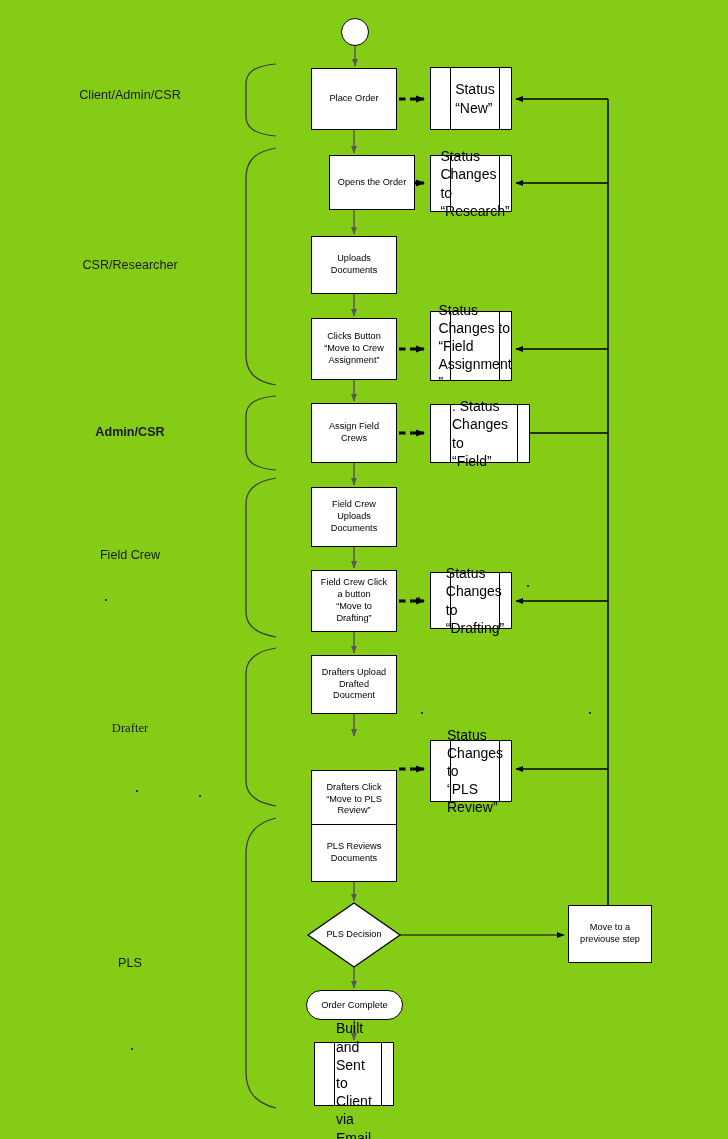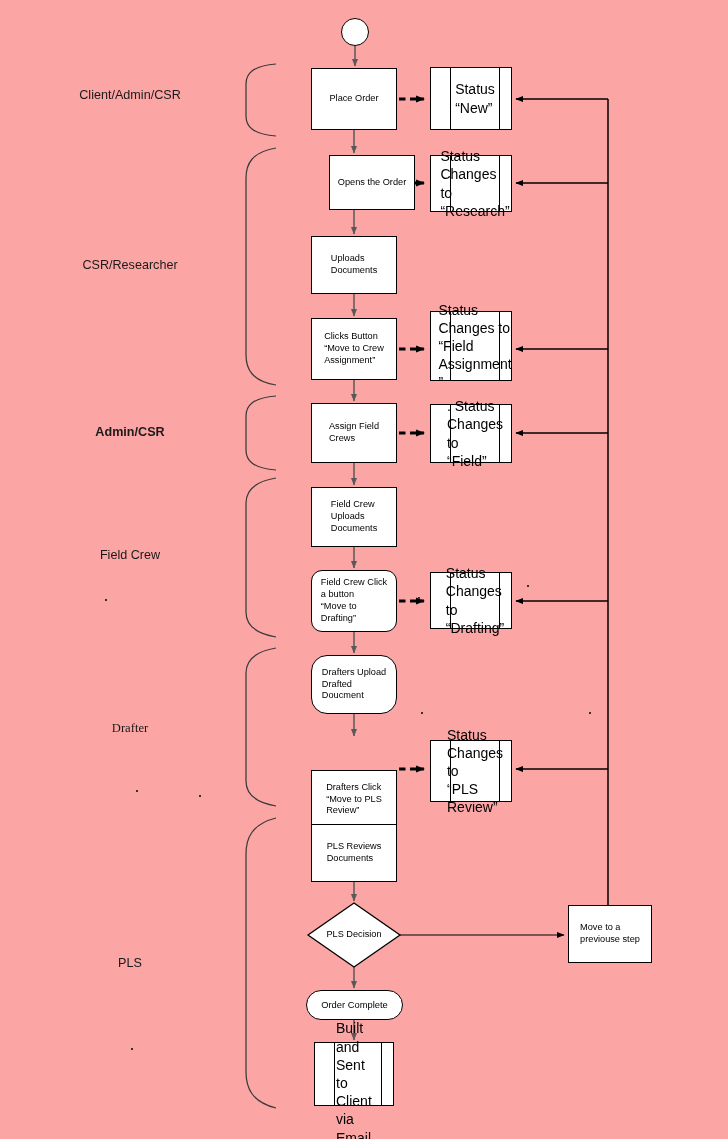--- a/index.html
+++ b/index.html
@@ -5,37 +5,37 @@
 <style>
   html,body{margin:0;padding:0;background:#ffffff;}
   body{
     font-family:"Liberation Sans", sans-serif;
     color:#000000;
   }
   #canvas{
     position:relative;
     width:728px;
     height:1139px;
-    background:#fca5a5;
+    background:#84cc16;
     overflow:hidden;
   }
   svg.layer{
     position:absolute;
     left:0; top:0;
     width:728px;
     height:1139px;
     pointer-events:none;
   }
   .node{
     position:absolute;
     box-sizing:border-box;
     display:flex;
     align-items:center;
     justify-content:center;
-    text-align:left;
+    text-align:center;
     line-height:1.30;
     font-size:9.2px;
     color:#000;
     background:#ffffff;
   }
   
   .proc{
     border:1.3px solid #000;
   }
   
@@ -199,29 +199,29 @@
         <span class="txt-line">Crews</span>
       </div>
     </div>
   <div class="node proc" style="left:311px;top:487px;width:86px;height:60px;">
       <div>
         <span class="txt-line">Field Crew</span>
         <span class="txt-line">Uploads</span>
         <span class="txt-line">Documents</span>
       </div>
     </div>
-  <div class="node proc" style="left:311px;top:570px;width:86px;height:62px;border-radius:11px;">
+  <div class="node proc" style="left:311px;top:570px;width:86px;height:62px;">
       <div>
         <span class="txt-line">Field Crew Click</span>
         <span class="txt-line">a button</span>
         <span class="txt-line">“Move to</span>
         <span class="txt-line">Drafting”</span>
       </div>
     </div>
-  <div class="node proc" style="left:311px;top:655px;width:86px;height:59px;border-radius:16px;">
+  <div class="node proc" style="left:311px;top:655px;width:86px;height:59px;">
       <div>
         <span class="txt-line">Drafters Upload</span>
         <span class="txt-line">Drafted</span>
         <span class="txt-line">Doucment</span>
       </div>
     </div>
   <div class="node proc" style="left:311px;top:738px;width:86px;height:59px;margin-top:32px;">
       <div>
         <span class="txt-line">Drafters Click</span>
         <span class="txt-line">“Move to PLS</span>
@@ -262,21 +262,21 @@
     <div class="inner">
         <div>
           <span class="txt-line">Status</span>
           <span class="txt-line">Changes to</span>
           <span class="txt-line">“Field</span>
           <span class="txt-line">Assignment</span>
           <span class="txt-line">”</span>
         </div>
       </div>
   </div>
-  <div class="predef" style="left:430px;top:404px;width:82px;height:59px;padding-left:9px;">
+  <div class="predef" style="left:430px;top:404px;width:100px;height:59px;padding-left:9px;">
     <div class="inner">
         <div>
           <span class="txt-line">. Status</span>
           <span class="txt-line">Changes to</span>
           <span class="txt-line">“Field”</span>
         </div>
       </div>
   </div>
   <div class="predef" style="left:430px;top:572px;width:82px;height:57px;">
     <div class="inner">

